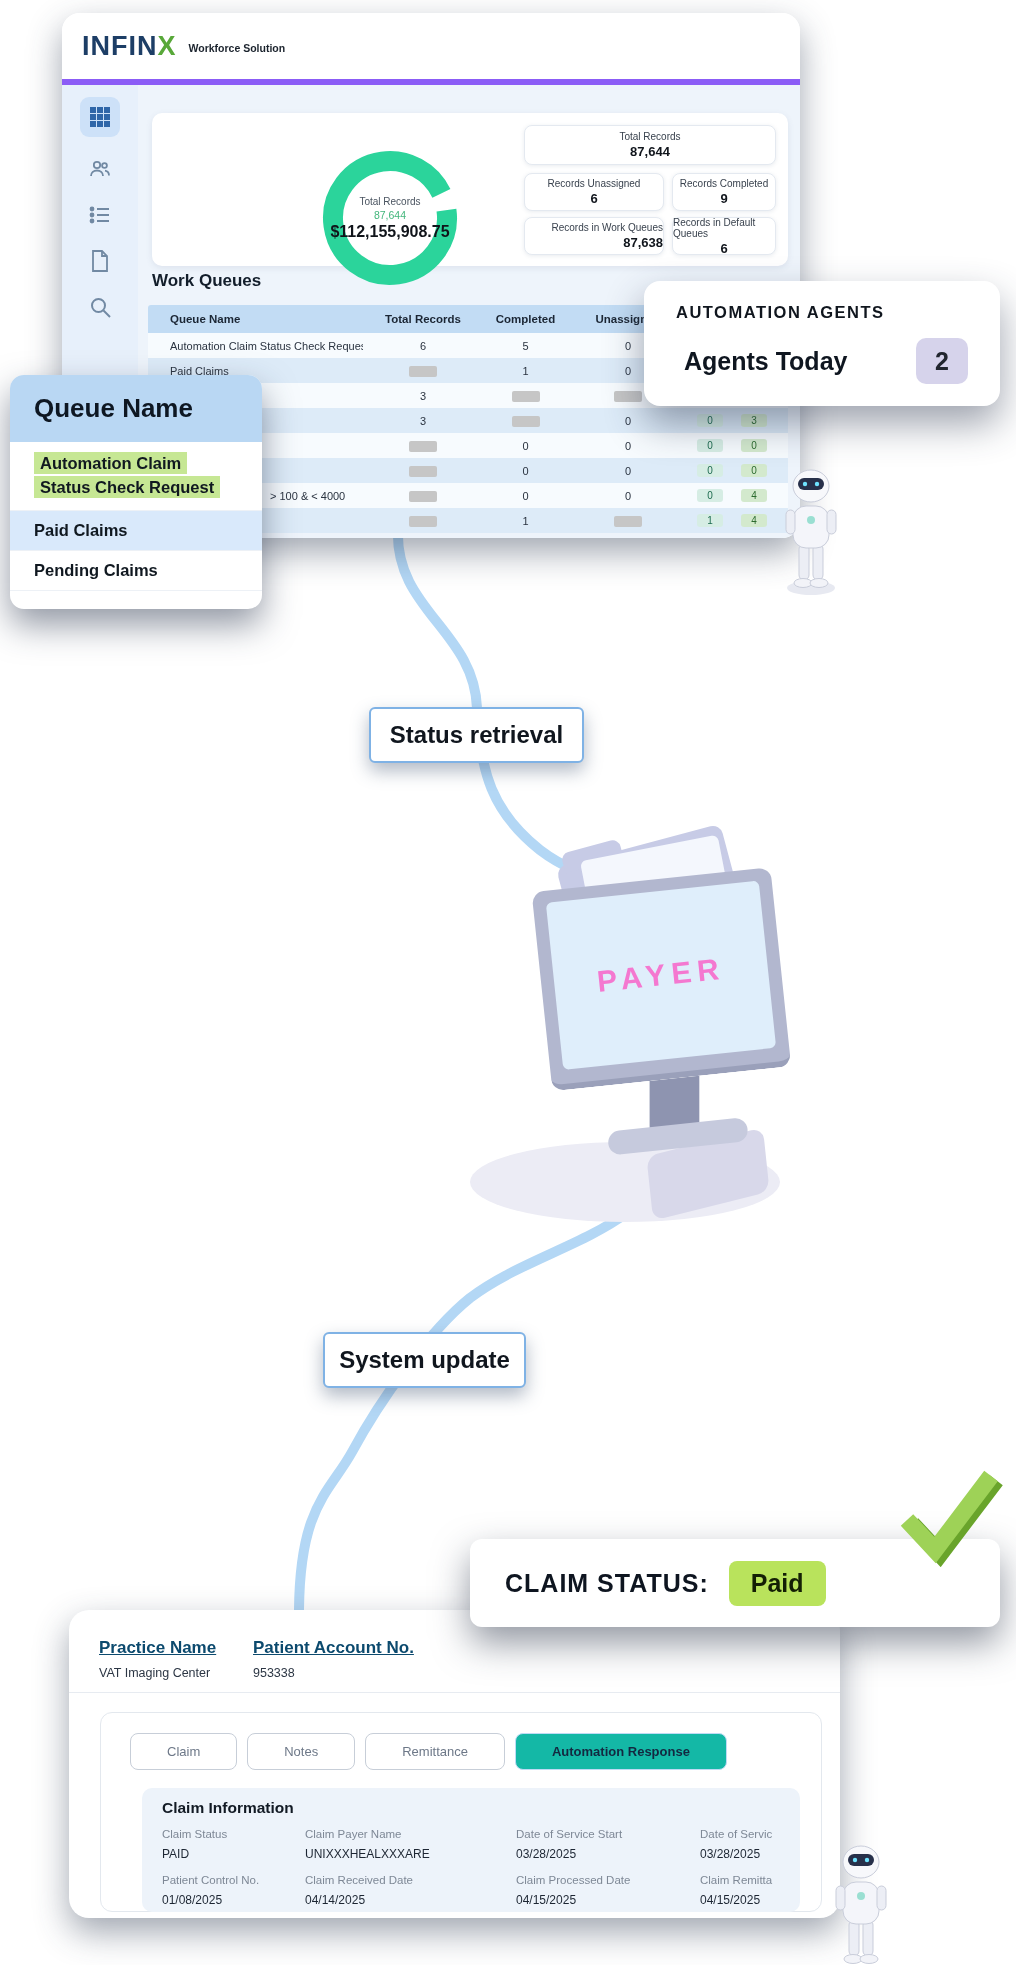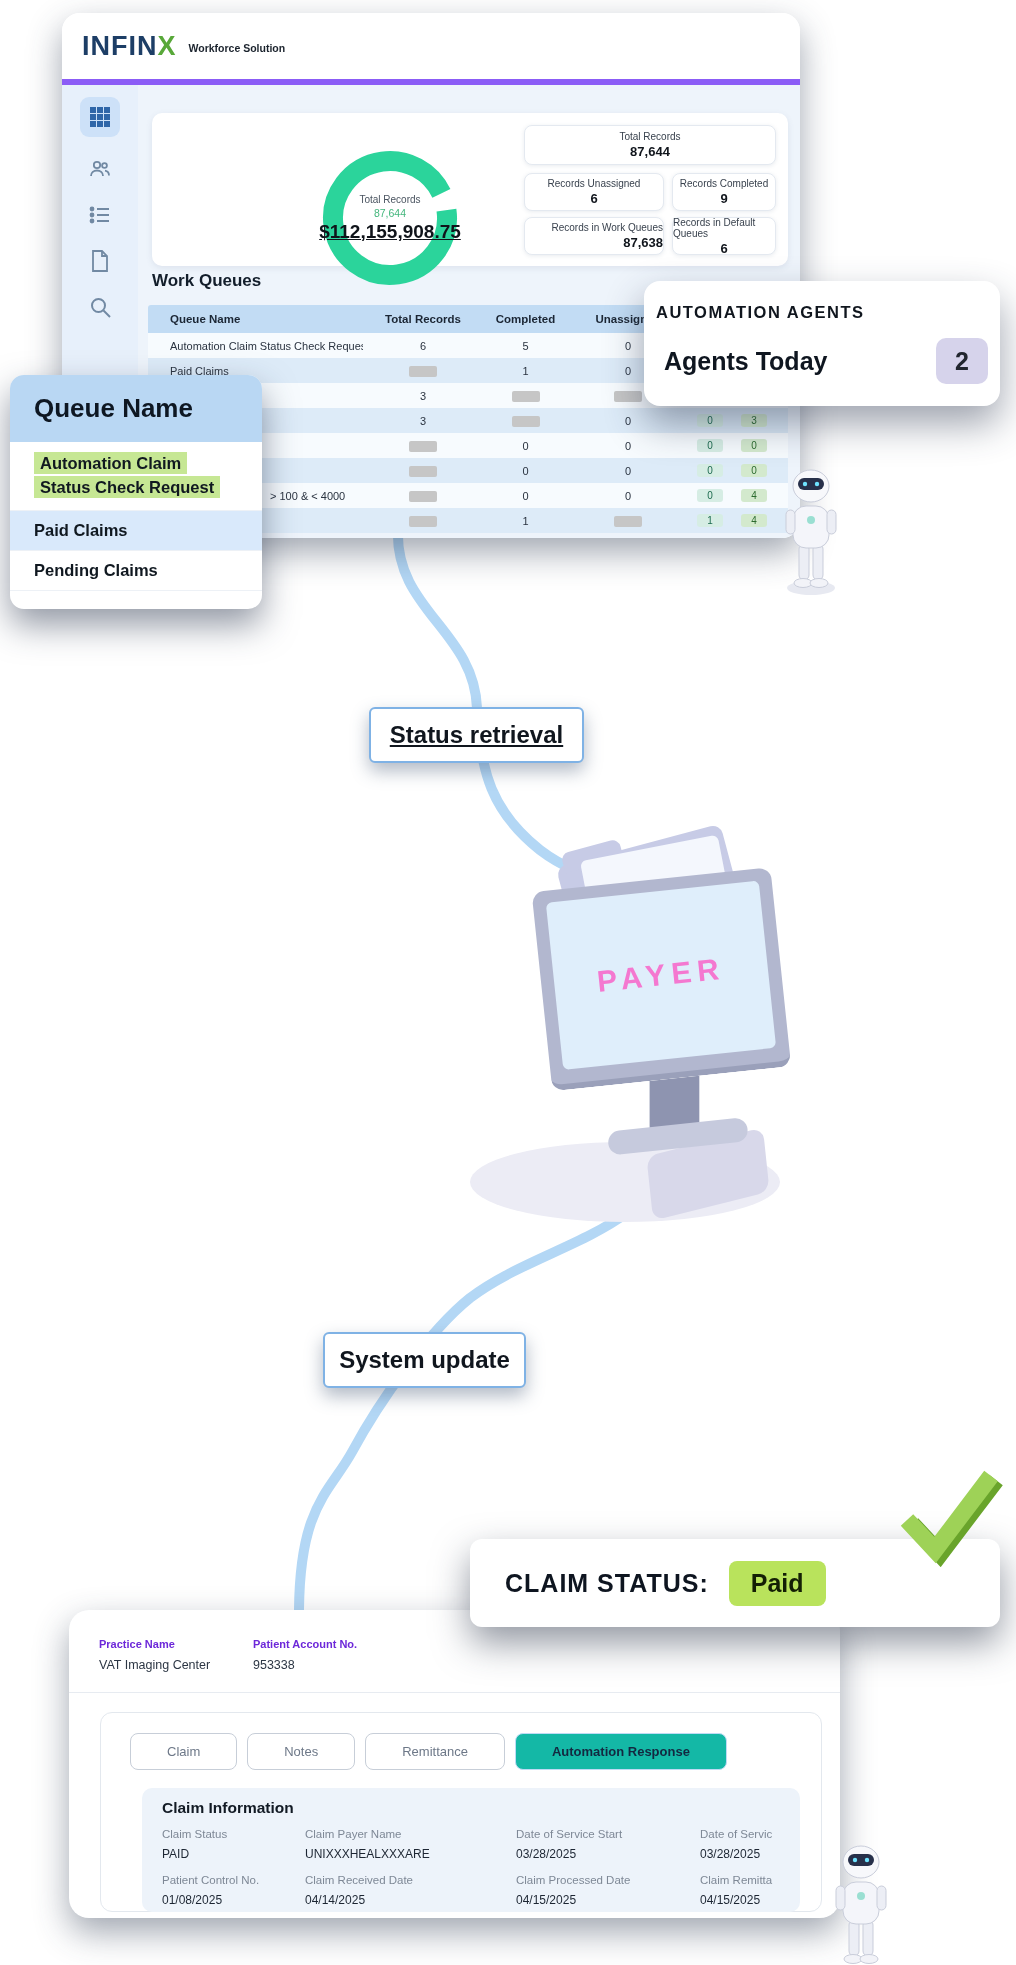--- a/index.html
+++ b/index.html
@@ -25,21 +25,21 @@
           align-items:center; justify-content:center; }
   .side-ic { width:24px; height:24px; display:flex; align-items:center; justify-content:center; }
 
   .sum-card { left:90px; top:28px; width:636px; height:153px; background:#fff; border-radius:10px;
           position:absolute; box-shadow:0 2px 6px rgba(90,110,140,.12); }
   .donut-wrap { position:absolute; left:168px; top:35px; width:140px; height:140px; }
   .donut-txt { position:absolute; left:168px; top:35px; width:140px; height:140px; display:flex;
           flex-direction:column; align-items:center; justify-content:center; text-align:center; }
   .donut-label { font-size:10px; color:#4a5460; }
   .donut-count { font-size:10.5px; color:#43b67c; margin-top:2px; }
-  .donut-amount { font-size:19px; font-weight:700; color:#10141a; margin-top:2px;text-decoration:underline; }
+  .donut-amount { font-size:16px; font-weight:700; color:#10141a; margin-top:2px; }
   .stat-card { position:absolute; background:#fff; border:1px solid #e4e9f0; border-radius:8px;
           box-shadow:0 1px 4px rgba(90,110,140,.14); display:flex; flex-direction:column;
           align-items:center; justify-content:center; gap:2px; }
   .stat-label { font-size:10px; color:#39424e; }
   .stat-value { font-size:13px; font-weight:700; color:#10151c; }
 
   .wq-title { position:absolute; left:90px; top:186px; font-size:17px; font-weight:700; color:#131e2b; }
   .wq-table { position:absolute; left:86px; top:220px; width:640px; }
   .wq-head { display:flex; background:#c2dcf4; height:28px; align-items:center;
           font-size:11.5px; font-weight:700; color:#1b2634; border-radius:3px 3px 0 0; }
@@ -63,32 +63,32 @@
   .popup-title { font-size:26px; font-weight:700; color:#0e1722; }
   .popup-item { padding:10px 0 10px 24px; font-size:16.5px; font-weight:700; color:#101820;
           border-bottom:1px solid #edf1f6; }
   .popup-item.band { background:#d9e9fb; }
   .popup-item .hl { background:#c6e794; padding:2px 6px; line-height:1.45;
           -webkit-box-decoration-break:clone; box-decoration-break:clone; display:inline; }
   .popup-item .hl-wrap { display:inline-block; width:195px; }
 
   
   .agents { left:644px; top:281px; width:356px; height:125px; background:#fff; border-radius:16px;
-          box-shadow:0 18px 38px rgba(40,52,75,.45); z-index:8; padding:22px 12px; }
+          box-shadow:0 18px 38px rgba(40,52,75,.45); z-index:8; padding:22px 32px; }
   .agents-title { font-size:16.5px; font-weight:600; letter-spacing:1.5px; color:#10161e; }
   .agents-row { display:flex; align-items:center; justify-content:space-between; margin-top:16px; }
   .agents-label { font-size:25px; font-weight:700; color:#0f1620;margin-left:8px; }
   .agents-badge { width:52px; height:46px; background:#d6d3eb; border-radius:10px; display:flex;
           align-items:center; justify-content:center; font-size:25px; font-weight:700; color:#22262f; }
 
   
   .flow-box { background:#fff; border:2px solid #7fb2e5; border-radius:6px; z-index:6;
           box-shadow:0 8px 18px rgba(60,80,110,.4); display:flex; align-items:center;
           justify-content:center; font-weight:700; color:#10161e; }
-  .box1 { left:369px; top:707px; width:215px; height:56px; font-size:24px;text-decoration:underline; }
+  .box1 { left:369px; top:707px; width:215px; height:56px; font-size:24px; }
   .box2 { left:287px; top:1332px; width:203px; height:56px; font-size:24px;margin-left:36px; }
 
   
   .monitor { left:545px; top:848px; width:260px; height:330px; z-index:2; transform:rotate(-6deg); }
   .m-folder { position:absolute; left:35px; top:-6px; width:170px; height:120px; background:#c7cbe6;
           border-radius:10px; transform:rotate(-9deg); }
   .m-folder:before { content:""; position:absolute; left:8px; top:-12px; width:60px; height:20px;
           background:#c7cbe6; border-radius:8px 8px 0 0; }
   .m-paper { position:absolute; left:55px; top:-2px; width:140px; height:90px; background:#f4f7fd;
           border-radius:6px; transform:rotate(-5deg); }
@@ -110,21 +110,21 @@
           box-shadow:0 16px 36px rgba(40,50,70,.5); z-index:8; display:flex; align-items:center;
           padding-left:35px; gap:20px; }
   .banner-label { font-size:25px; font-weight:700; letter-spacing:1px; color:#0e1520; }
   .banner-chip { background:#b9e35c; border-radius:8px; padding:8px 22px; font-size:25px;
           font-weight:700; color:#141f05; }
   .check-wrap { left:893px; top:1462px; width:110px; height:105px; z-index:9; }
 
   
   .panel { left:69px; top:1610px; width:771px; height:308px; background:#fff; border-radius:20px;
           box-shadow:0 14px 34px rgba(45,58,80,.45); z-index:5; }
-  .fld-label { font-size:11px; font-weight:700; color:#6d28d9; }
+  .fld-label { font-size:17px; font-weight:700; color:#0c4a6e;text-decoration:underline; }
   .fld-value { font-size:12.5px; color:#2c3644; margin-top:8px; }
   .p-practice { position:absolute; left:99px; top:1638px; }
   .p-account { position:absolute; left:253px; top:1638px; }
   .p-divider { position:absolute; left:69px; top:1692px; width:771px; height:1px; background:#e7ebf1; z-index:6; }
   .cp-group { position:absolute; left:100px; top:1712px; width:722px; height:200px;
           border:1px solid #e3e8ee; border-radius:12px; z-index:6; }
   .tabs { position:absolute; left:130px; top:1733px; display:flex; gap:10px; z-index:7; }
   .tab { height:37px; padding:0 36px; border:1.5px solid #c7ced8; border-radius:8px; background:#fff;
           display:flex; align-items:center; font-size:13px; color:#6d7888; }
   .tab.active { background:#14b8a6; border-color:#bedbf5; font-weight:700; color:#132840; }

